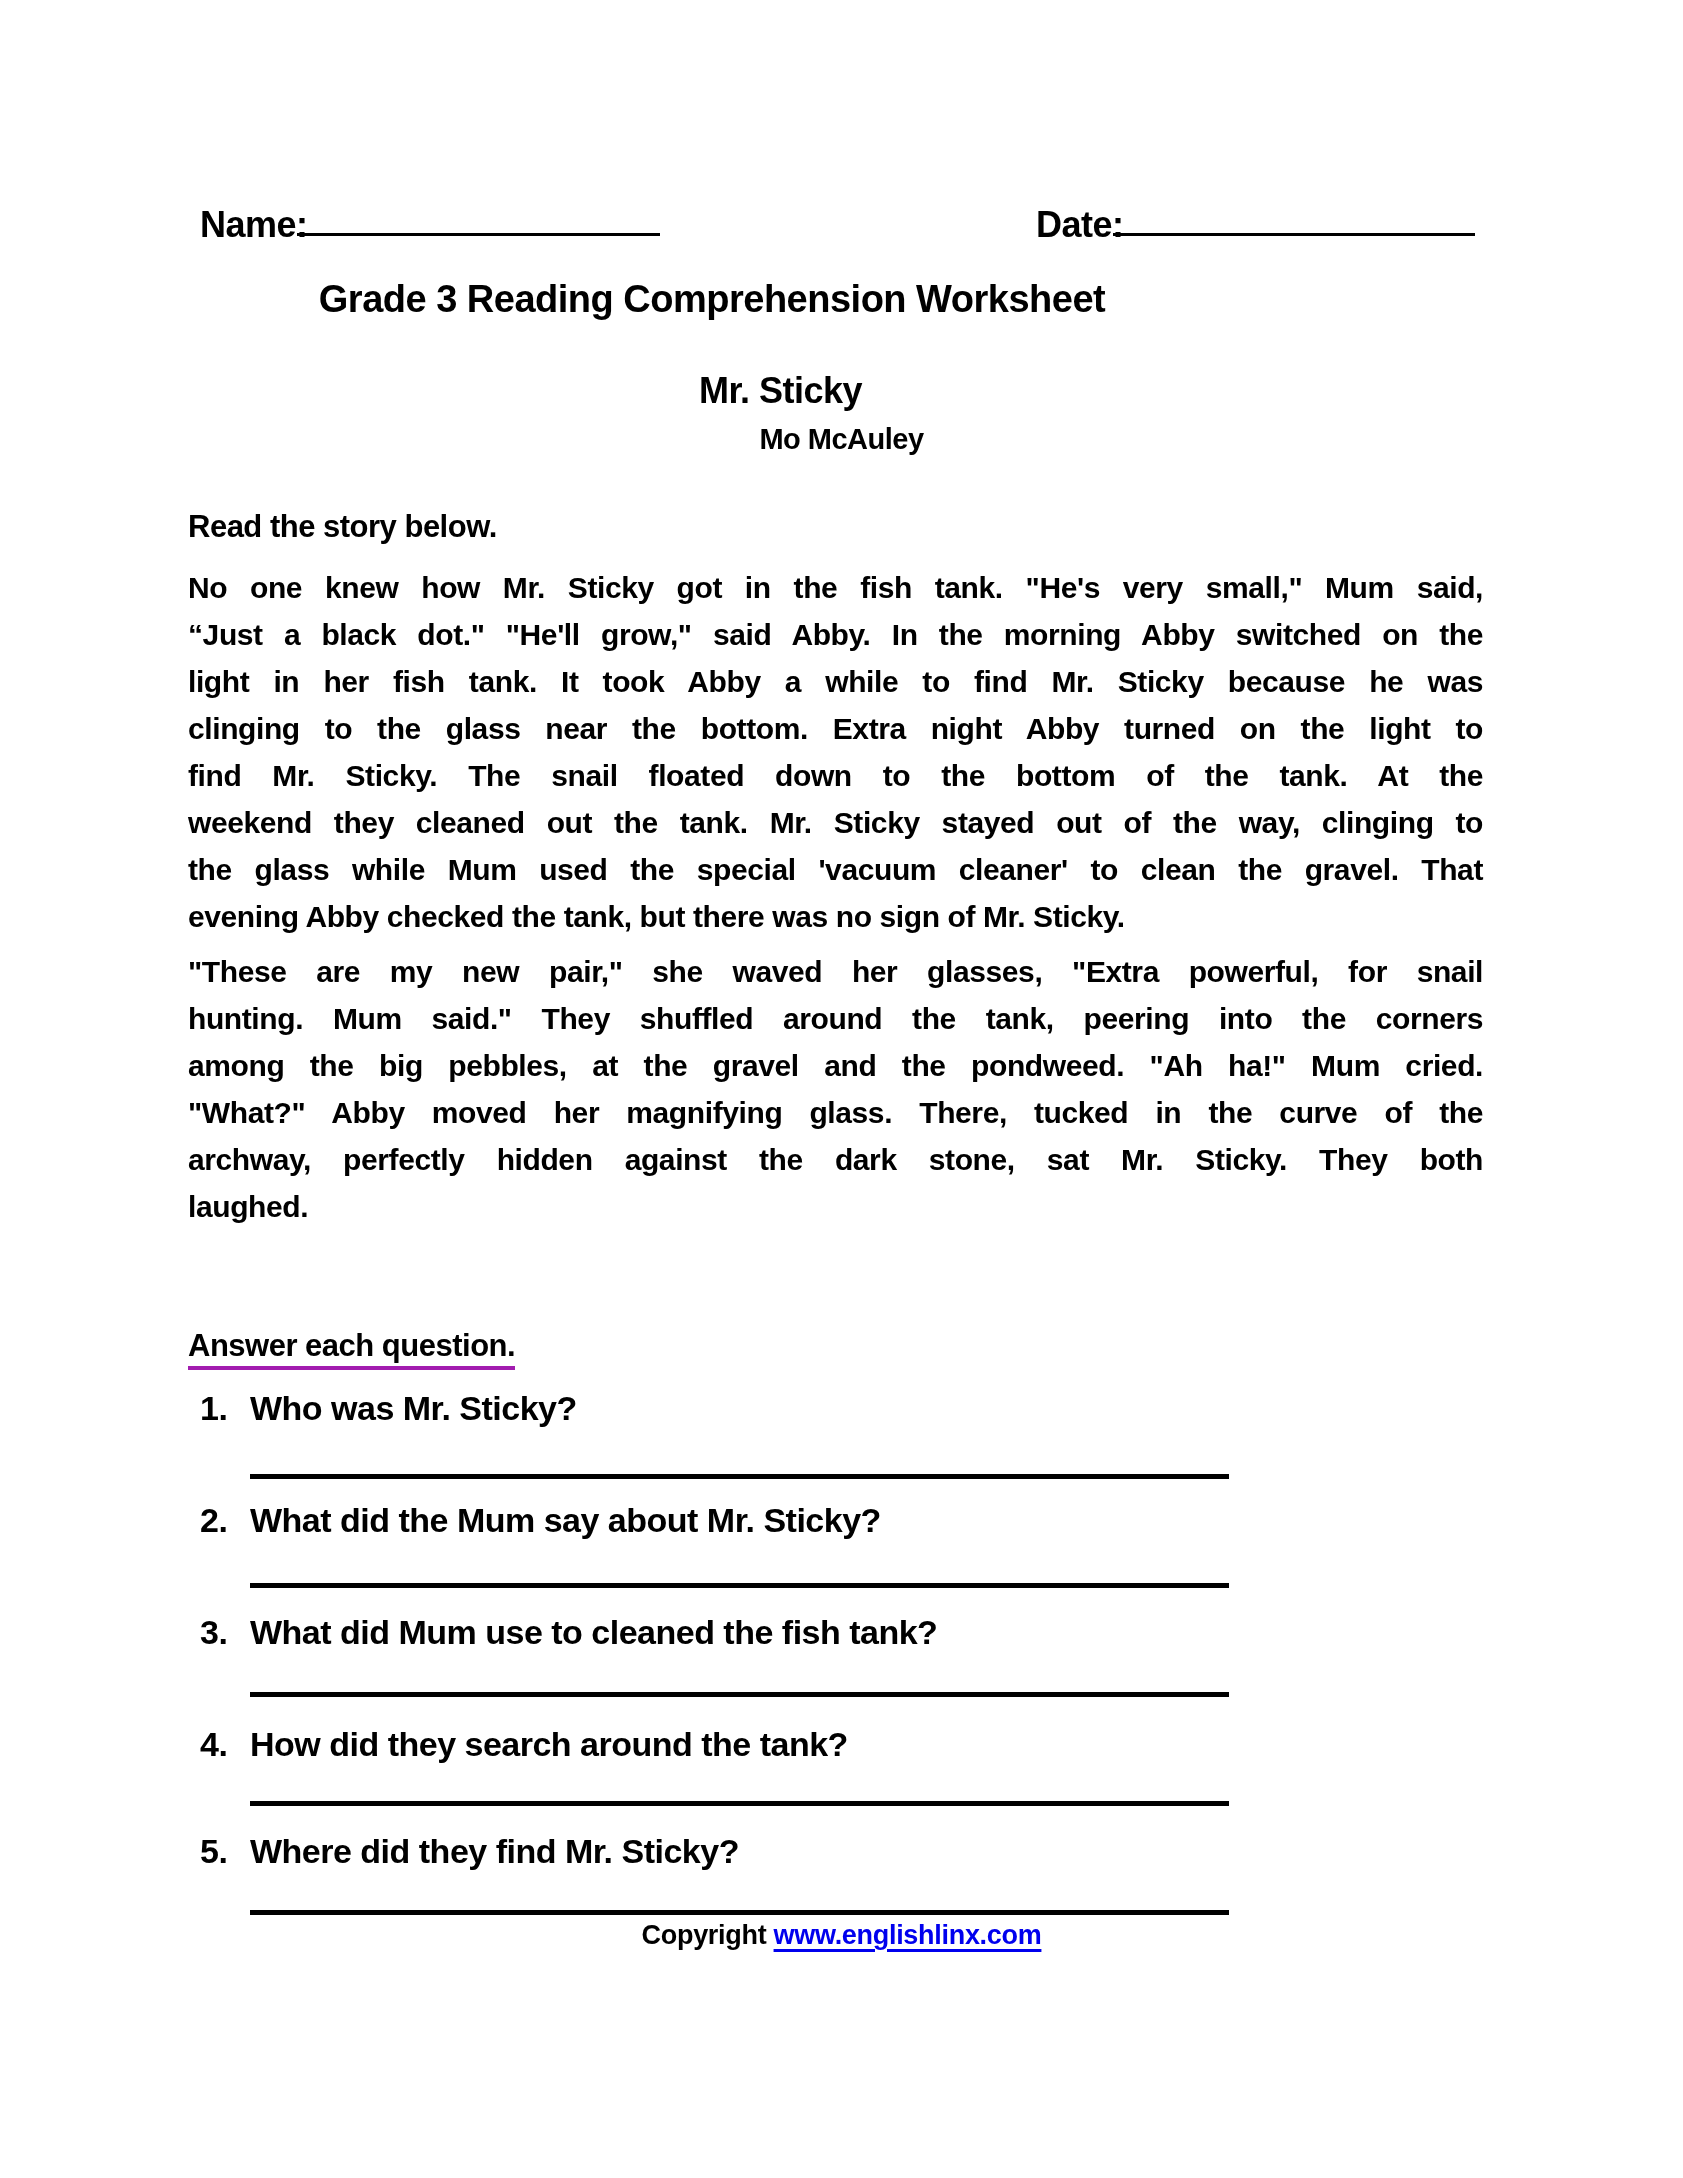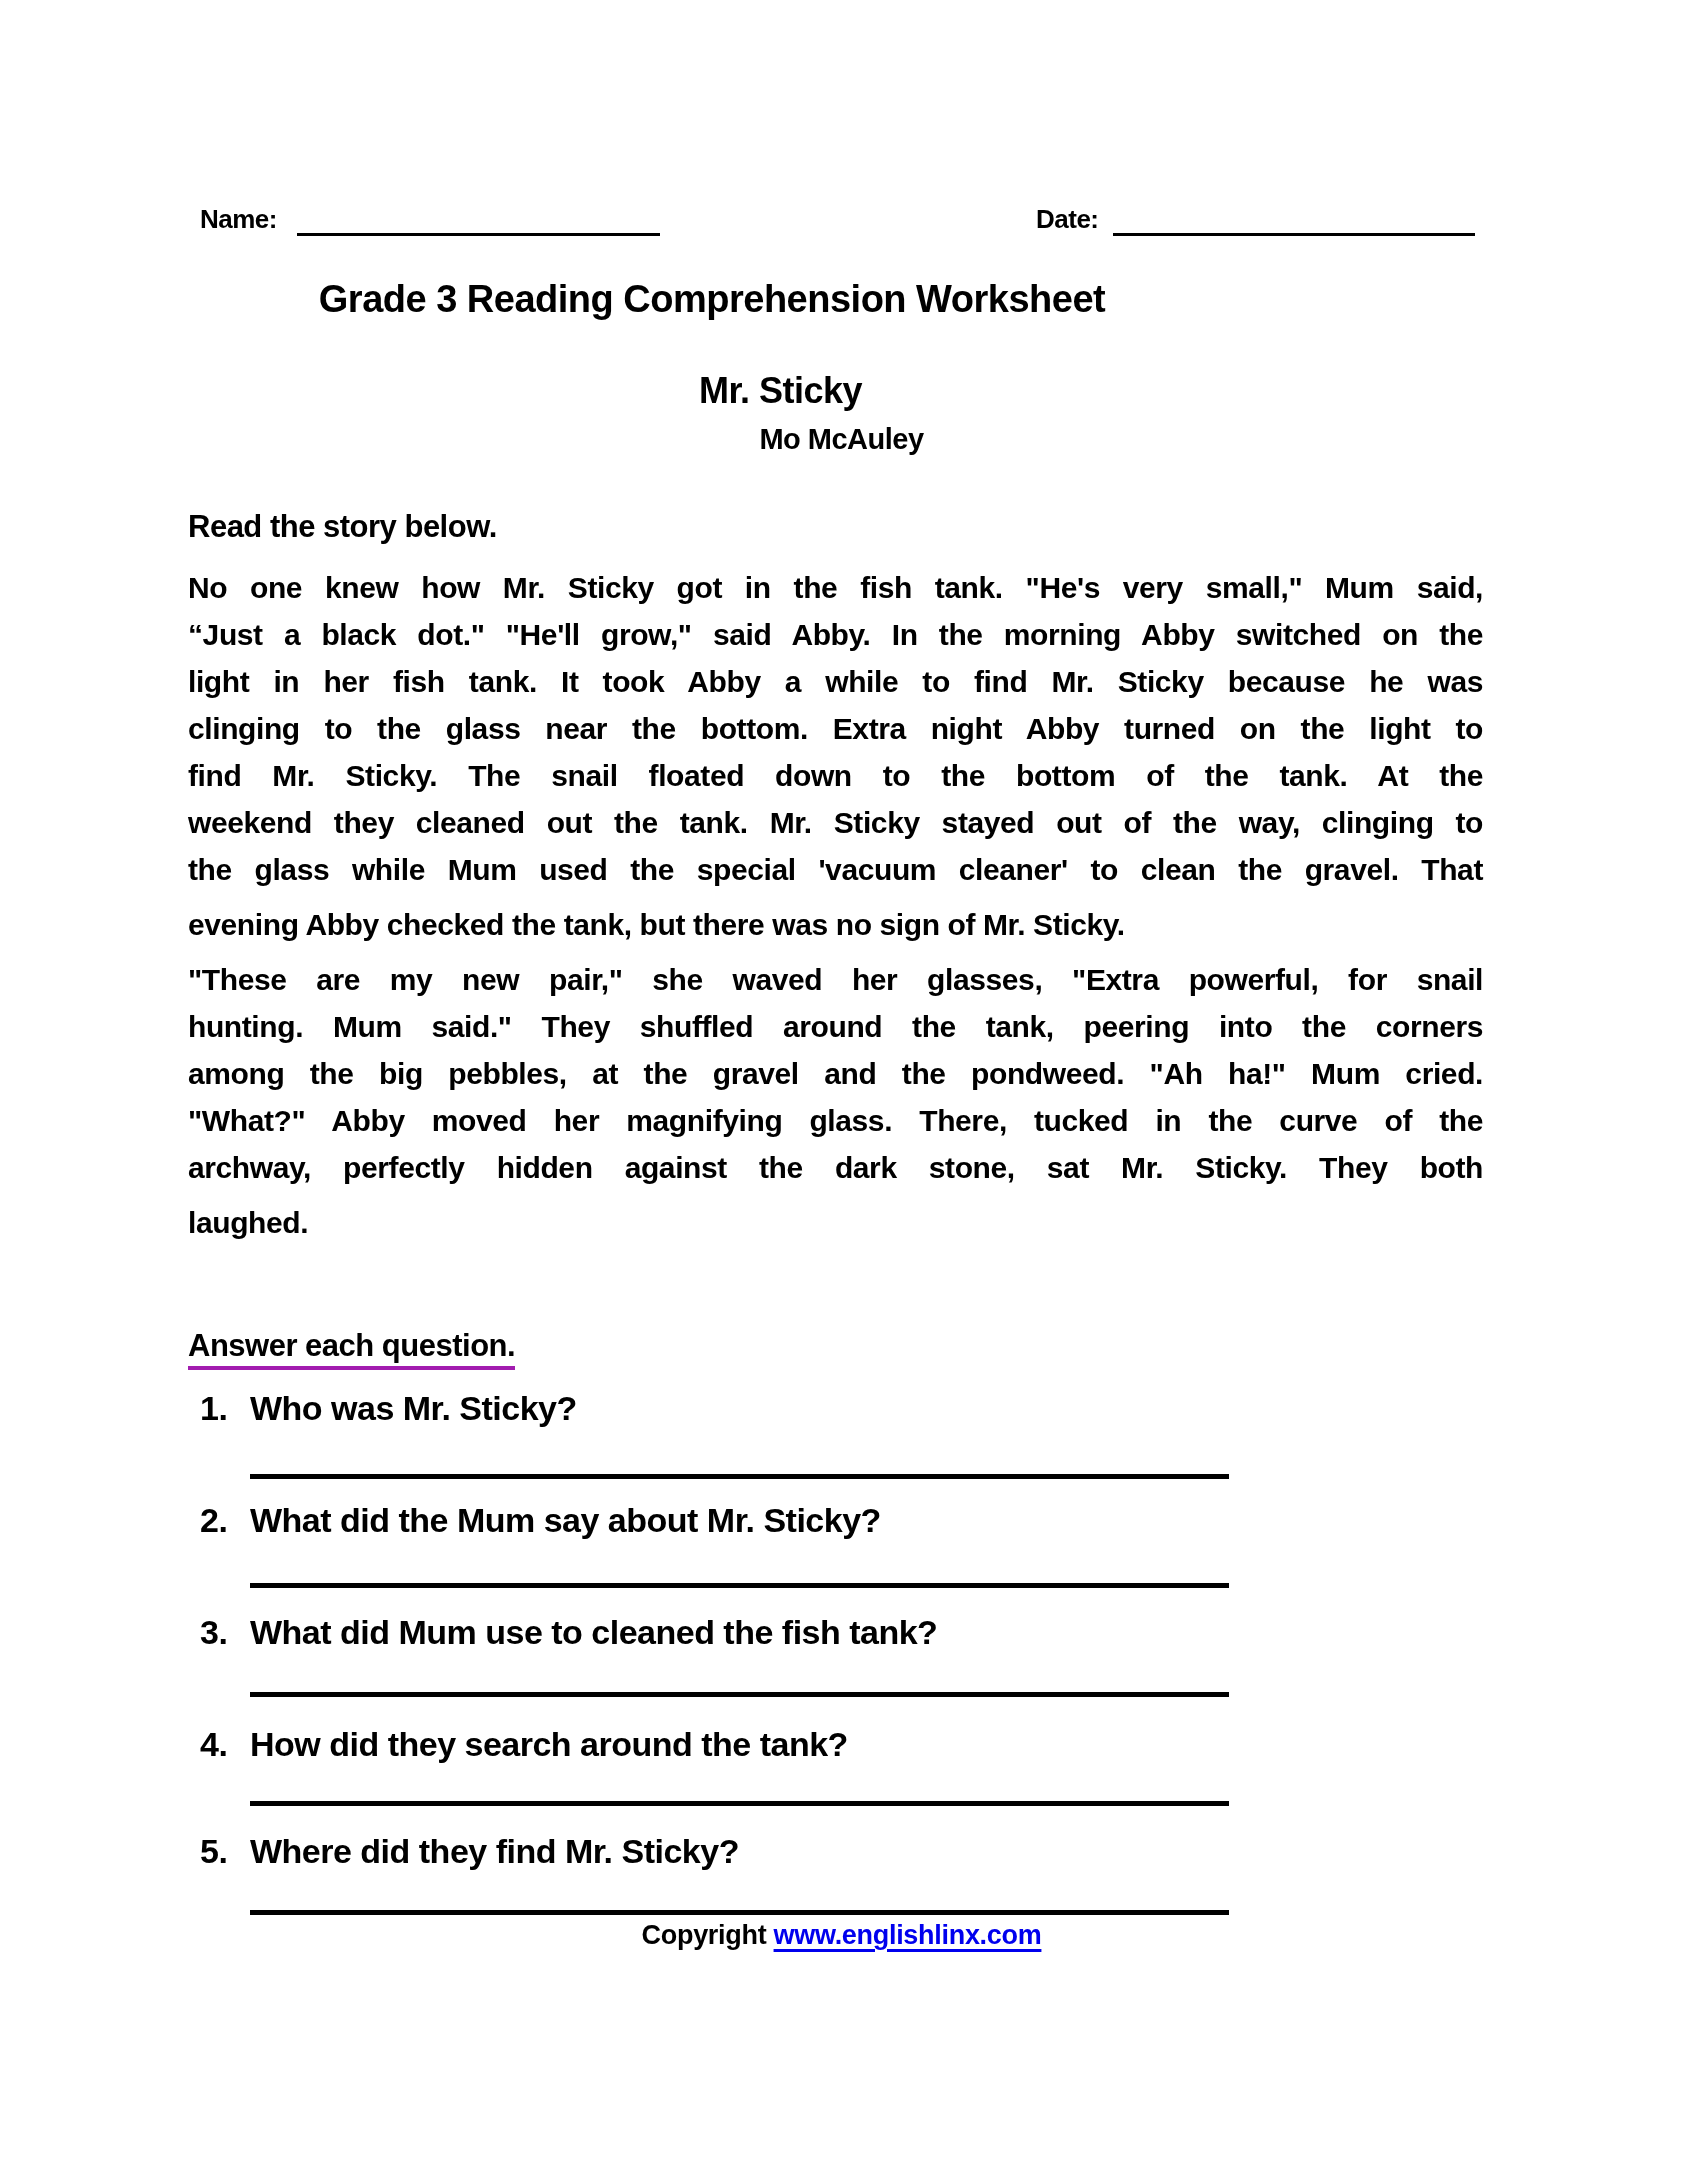--- a/index.html
+++ b/index.html
@@ -10,39 +10,39 @@
     margin: 0 auto;
     background: #ffffff;
     font-family: "Liberation Sans", "DejaVu Sans", sans-serif;
     font-weight: 700;
     color: #000000;
     overflow: hidden;
   }
   .abs { position: absolute; }
 
   
-  .field-label { font-size: 26px; letter-spacing: -0.5px; white-space: nowrap; }
+  .field-label { font-size: 36px; letter-spacing: -0.5px; white-space: nowrap; }
   .blank-line { border-bottom: 3px solid #000; height: 0; }
 
   
   .main-title   { left: 0; width: 1424px; text-align: center; font-size: 38px; letter-spacing: -0.5px; }
   .story-title  { left: 0; width: 1561px; text-align: center; font-size: 36px; letter-spacing: -0.5px; }
   .story-author { left: 0; width: 1683px; text-align: center; font-size: 29px; letter-spacing: -0.5px; }
 
   .instruction { font-size: 31px; letter-spacing: -0.5px; white-space: nowrap; }
   .underlined  { border-bottom: 4px solid #a21caf; padding-bottom: 3px; }
 
   
   .story { left: 188px; width: 1295px; font-size: 30px; letter-spacing: -0.4px; line-height: 47px; }
   .story .pline {
     text-align: justify;
     text-align-last: justify;
     white-space: normal;
   }
-  .story .pline.pline-last { text-align-last: left; margin-top: 8px; }
+  .story .pline.pline-last { text-align-last: left; }
   .story .para2 { margin-top: 8px; }
 
   
   .question { left: 200px; width: 1287px; font-size: 34px; letter-spacing: -0.5px; display: flex; }
   .qnum  { display: inline-block; width: 50px; flex: 0 0 50px; }
   .qtext { white-space: nowrap; }
   .answer-line { left: 250px; width: 979px; border-bottom: 5px solid #000; height: 0; }
 
   
   .footer { left: 0; width: 1683px; text-align: center; font-size: 27px; letter-spacing: -0.3px; }

